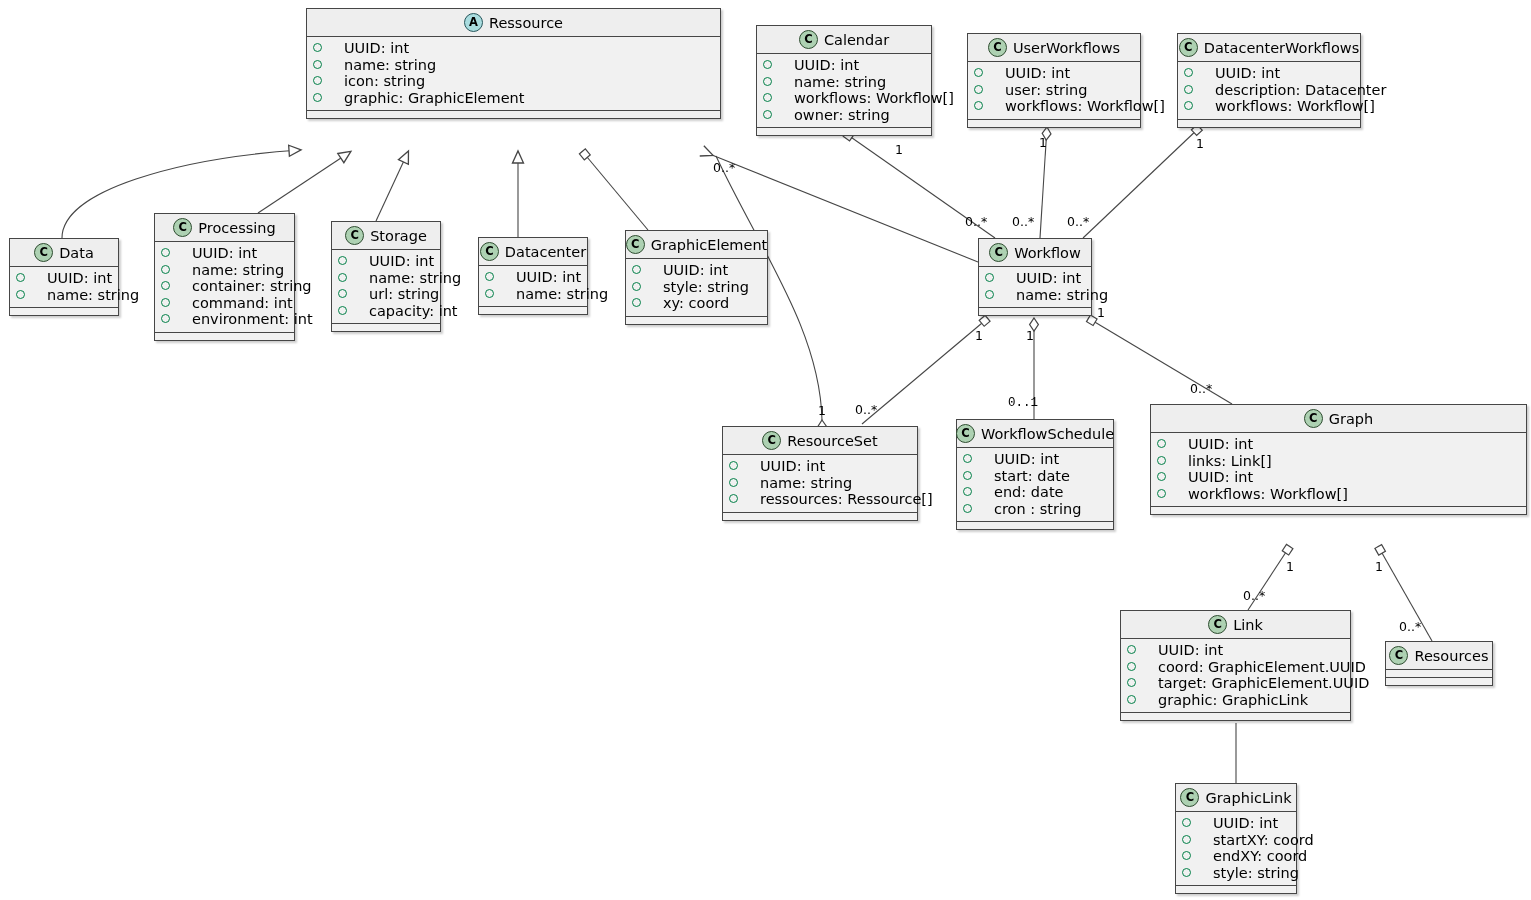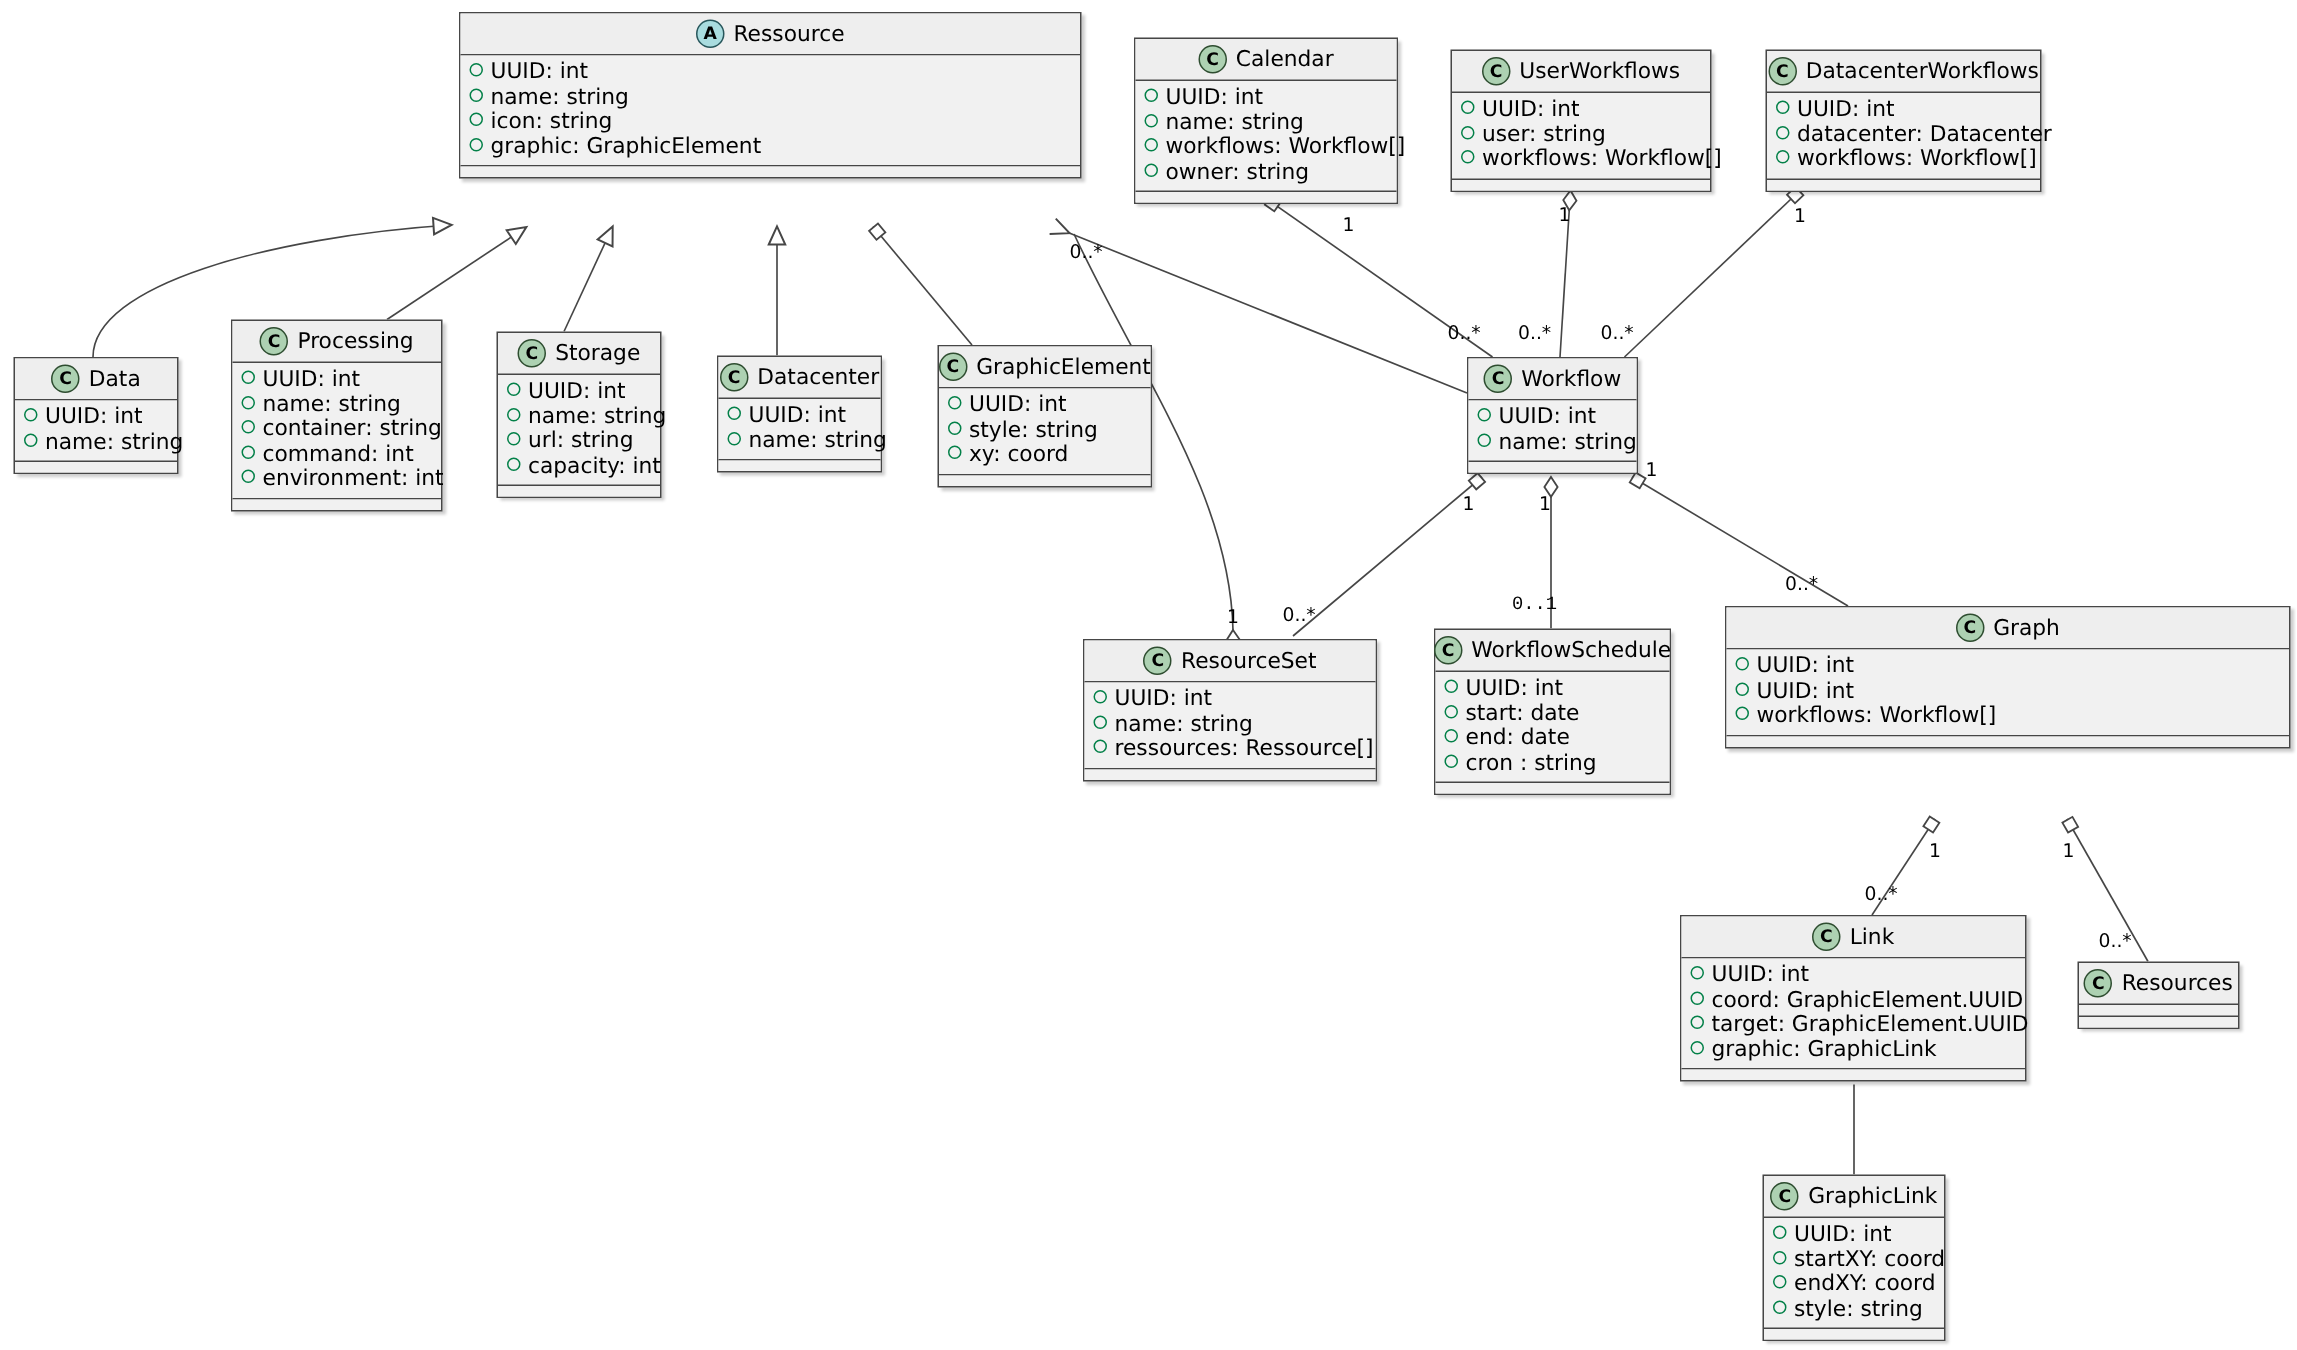--- a/index.html
+++ b/index.html
@@ -71,21 +71,21 @@
     background: #f1f1f1;
     border-bottom: 1px solid #464646;
   }
   .uml-attrs.empty {
     padding: 0;
     height: 7px;
   }
   .attr {
     display: flex;
     align-items: baseline;
-    gap: 5px;
+    gap: 22px;
     font-size: 14.5px;
     line-height: 16.5px;
     color: #000000;
     white-space: nowrap;
   }
   .vis {
     display: inline-block;
     width: 7px;
     height: 7px;
     min-width: 7px;
@@ -347,21 +347,21 @@
           <span class="stereo">C</span>
           <span class="cname">DatacenterWorkflows</span>
         </div>
         <div class="uml-attrs">
           <div class="attr">
             <span class="vis"></span>
             <span>UUID: int</span>
           </div>
           <div class="attr">
             <span class="vis"></span>
-            <span>datacenter: Datacenter</span>
+            <span>description: Datacenter</span>
           </div>
           <div class="attr">
             <span class="vis"></span>
             <span>workflows: Workflow[]</span>
           </div>
         </div>
         <div class="uml-footer"></div>
       </div>
       <div class="uml-class" style="left: 978px; top: 238px; width: 114px;">
         <div class="uml-header">
@@ -428,20 +428,24 @@
       </div>
       <div class="uml-class" style="left: 1150px; top: 404px; width: 377px;">
         <div class="uml-header">
           <span class="stereo">C</span>
           <span class="cname">Graph</span>
         </div>
         <div class="uml-attrs">
           <div class="attr">
             <span class="vis"></span>
             <span>UUID: int</span>
+          </div>
+          <div class="attr">
+            <span class="vis"></span>
+            <span>links: Link[]</span>
           </div>
           <div class="attr">
             <span class="vis"></span>
             <span>UUID: int</span>
           </div>
           <div class="attr">
             <span class="vis"></span>
             <span>workflows: Workflow[]</span>
           </div>
         </div>

